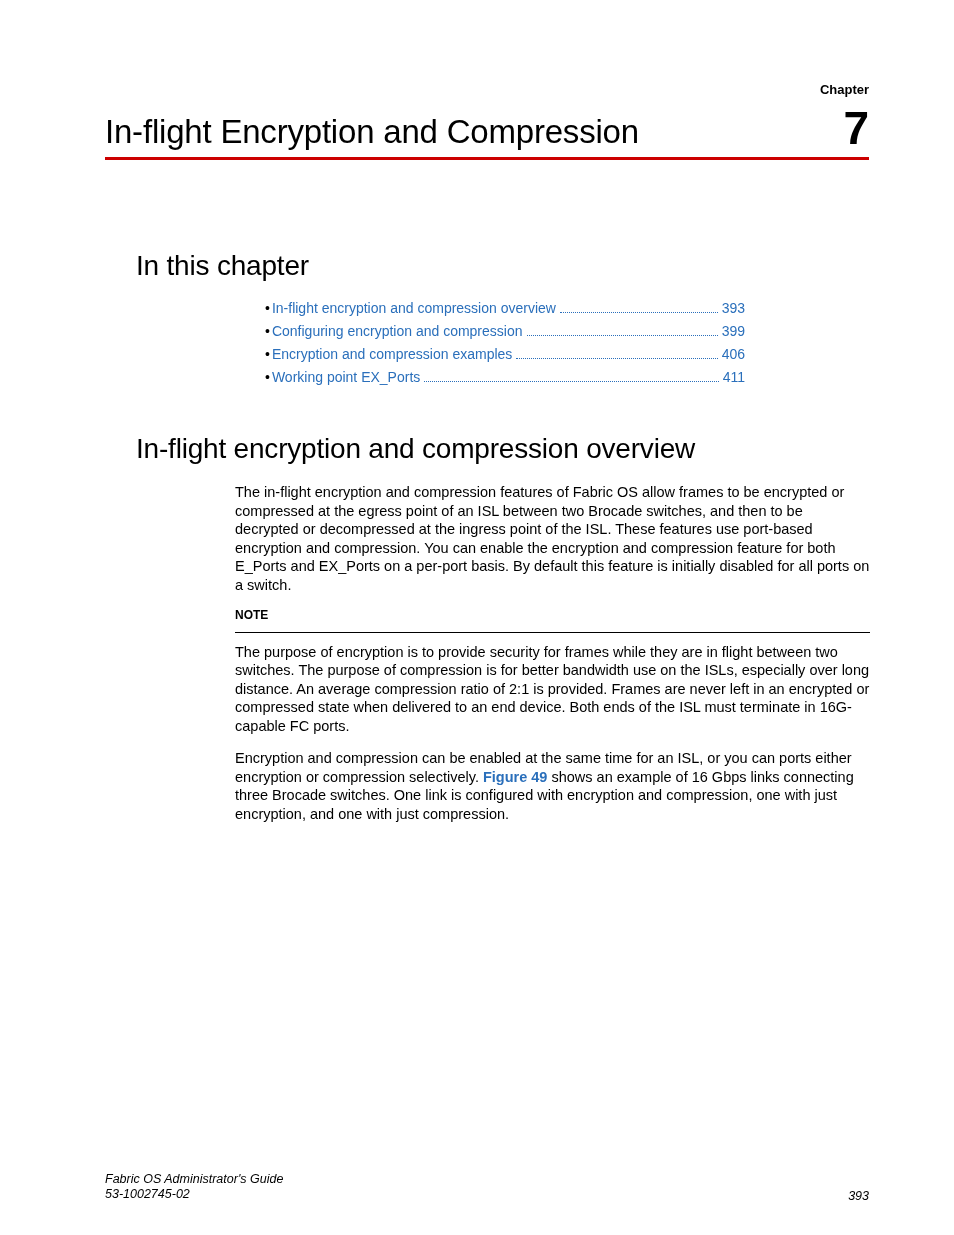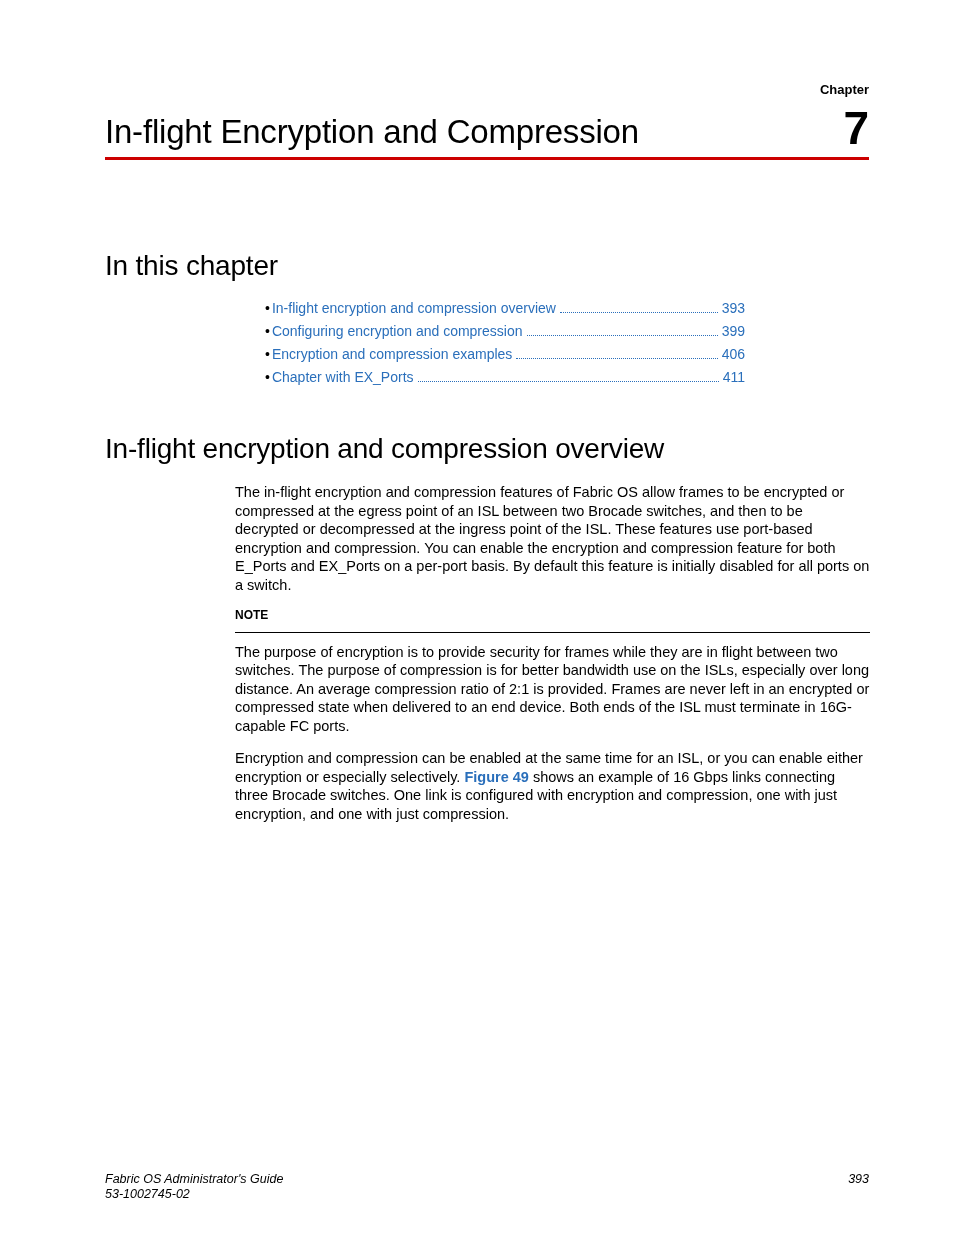--- a/index.html
+++ b/index.html
@@ -28,20 +28,21 @@
   .chapter-box { text-align: right; }
   .chapter-label { font-size: 13px; font-weight: 700; margin-bottom: 8px; }
   .chapter-num  { font-size: 46px; font-weight: 700; line-height: 1; }
   .section-h {
     font-family: "Arial Narrow", Arial, sans-serif;
     font-stretch: condensed;
     font-size: 28px;
     font-weight: 400;
     margin-bottom: 18px;
     letter-spacing: -0.2px;
+    margin-left: 31px;
   }
   .toc {
     margin-left: 160px;
     width: 480px;
     font-size: 14px;
     margin-bottom: 48px;
   }
   .toc-row {
     display: flex;
     align-items: baseline;
@@ -67,20 +68,21 @@
   .note-label { font-weight: 700; font-size: 12px; margin-bottom: 2px; }
   .note-sep { border-top: 1px solid #000; margin: 8px 0 10px 0; }
   .fig-ref { color: #2a6fbb; font-weight: bold; }
   .footer {
     position: absolute;
     bottom: 32px;
     left: 105px;
     right: 85px;
     display: flex;
     justify-content: space-between;
+    align-items: flex-end;
     font-style: italic;
     font-size: 12.5px;
   }
   .footer-left { line-height: 1.25; }
   .footer-page { font-style: italic; }
 </style>
 </head>
 <body>
 
 <div class="header-row">
@@ -107,38 +109,38 @@
     <span class="toc-page">399</span>
   </div>
   <div class="toc-row">
     <span class="toc-bullet">•</span>
     <span class="toc-text">Encryption and compression examples</span>
     <span class="toc-dots"></span>
     <span class="toc-page">406</span>
   </div>
   <div class="toc-row">
     <span class="toc-bullet">•</span>
-    <span class="toc-text">Chapter with EX_Ports</span>
+    <span class="toc-text">Working point EX_Ports</span>
     <span class="toc-dots"></span>
     <span class="toc-page">411</span>
   </div>
 </div>
 
 <h2 class="section-h">In-flight encryption and compression overview</h2>
 
 <div class="body-block">
   <p class="para">The in-flight encryption and compression features of Fabric OS allow frames to be encrypted or compressed at the egress point of an ISL between two Brocade switches, and then to be decrypted or decompressed at the ingress point of the ISL. These features use port-based encryption and compression. You can enable the encryption and compression feature for both E_Ports and EX_Ports on a per-port basis. By default this feature is initially disabled for all ports on a switch.</p>
 
   <div class="note-label">NOTE</div>
   <div class="note-sep"></div>
 
   <p class="para">The purpose of encryption is to provide security for frames while they are in flight between two switches. The purpose of compression is for better bandwidth use on the ISLs, especially over long distance. An average compression ratio of 2:1 is provided. Frames are never left in an encrypted or compressed state when delivered to an end device. Both ends of the ISL must terminate in 16G-capable FC ports.</p>
 
   <p class="para">
-    <span>Encryption and compression can be enabled at the same time for an ISL, or you can enable either encryption or especially selectively. </span><span class="fig-ref">Figure 49</span><span> shows an example of 16 Gbps links connecting three Brocade switches. One link is configured with encryption and compression, one with just encryption, and one with just compression.</span>
+    <span>Encryption and compression can be enabled at the same time for an ISL, or you can ports either encryption or compression selectively. </span><span class="fig-ref">Figure 49</span><span> shows an example of 16 Gbps links connecting three Brocade switches. One link is configured with encryption and compression, one with just encryption, and one with just compression.</span>
   </p>
 </div>
 
 <div class="footer">
   <div class="footer-left">
     <div>Fabric OS Administrator's Guide</div>
     <div>53-1002745-02</div>
   </div>
   <div class="footer-page">393</div>
 </div>

